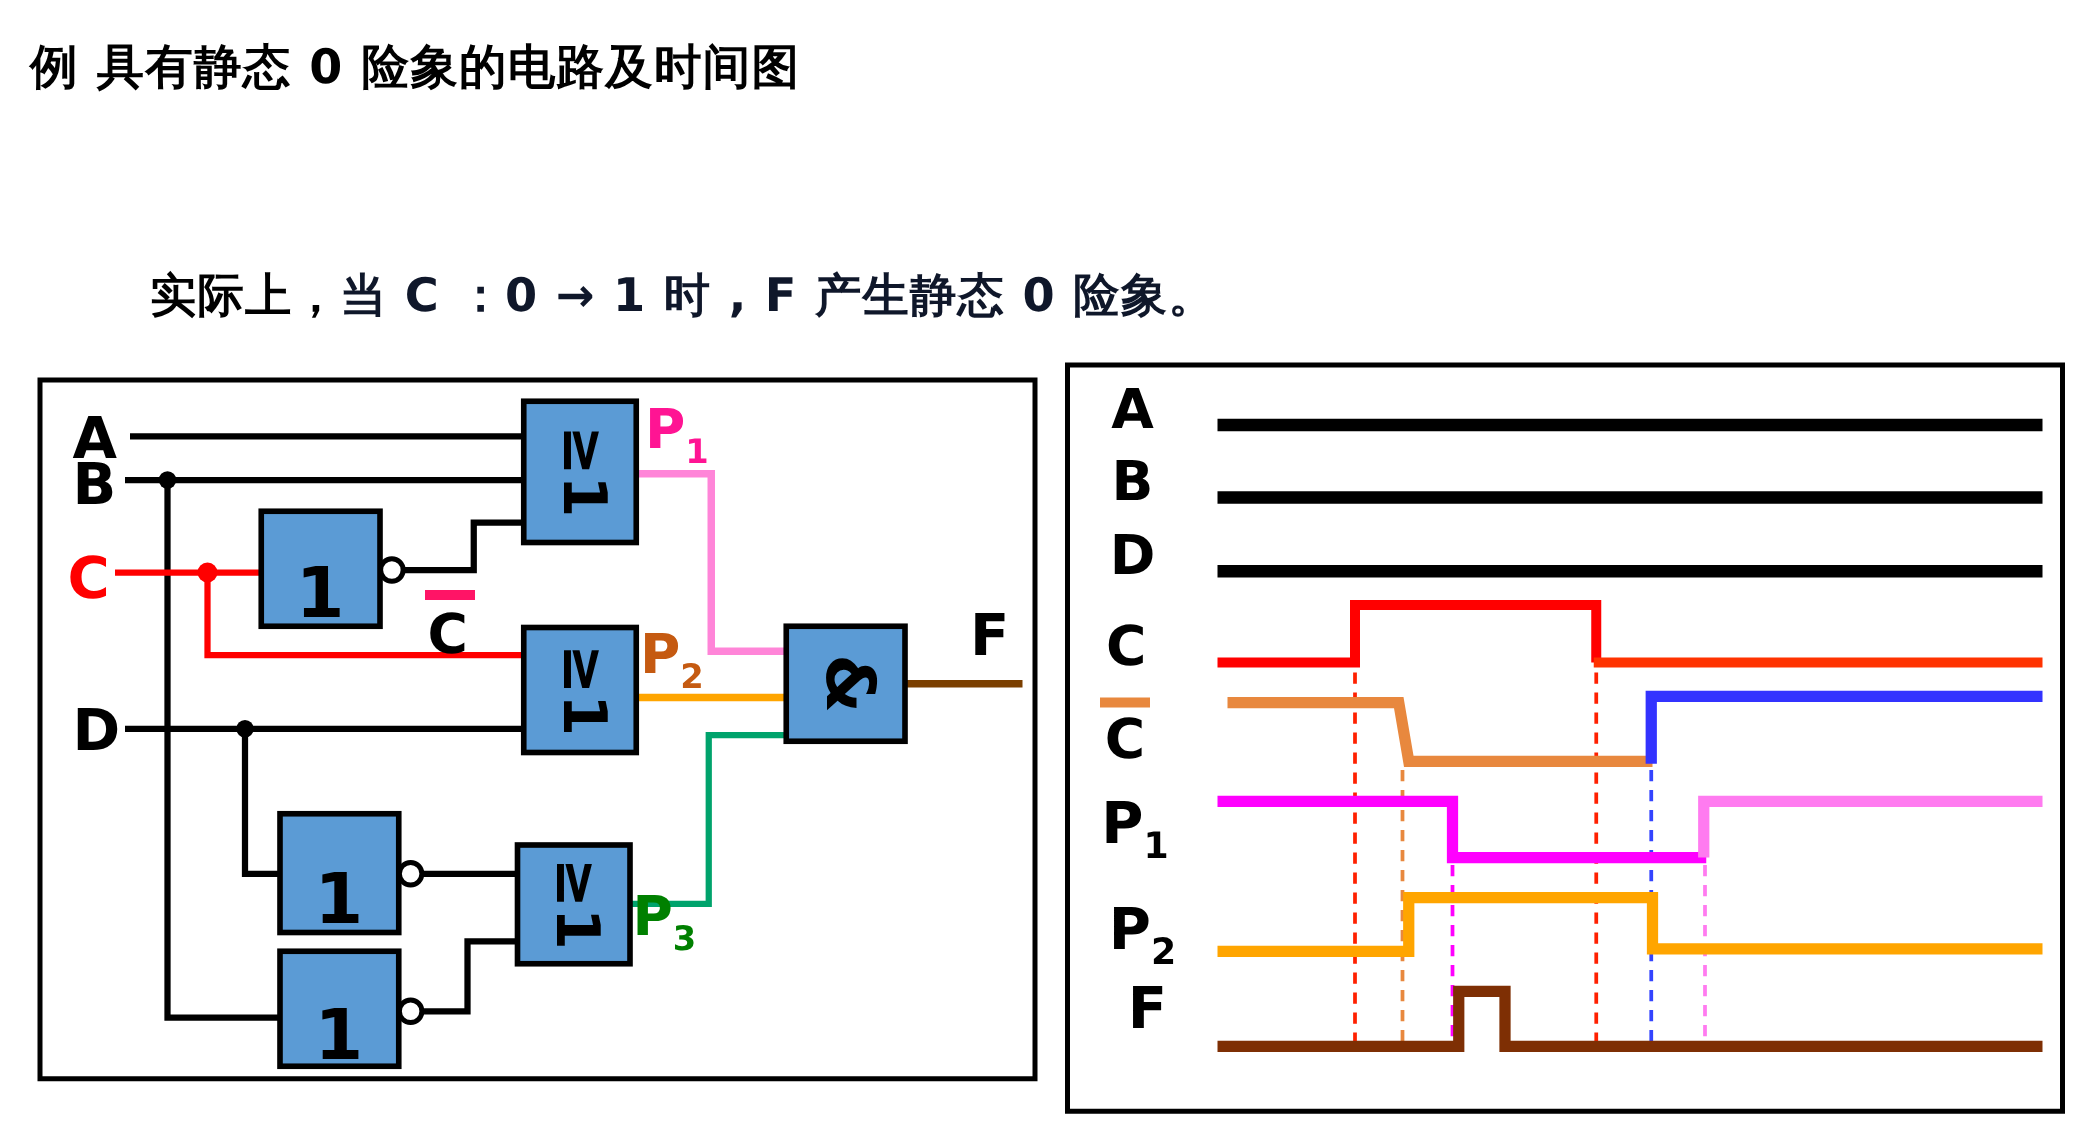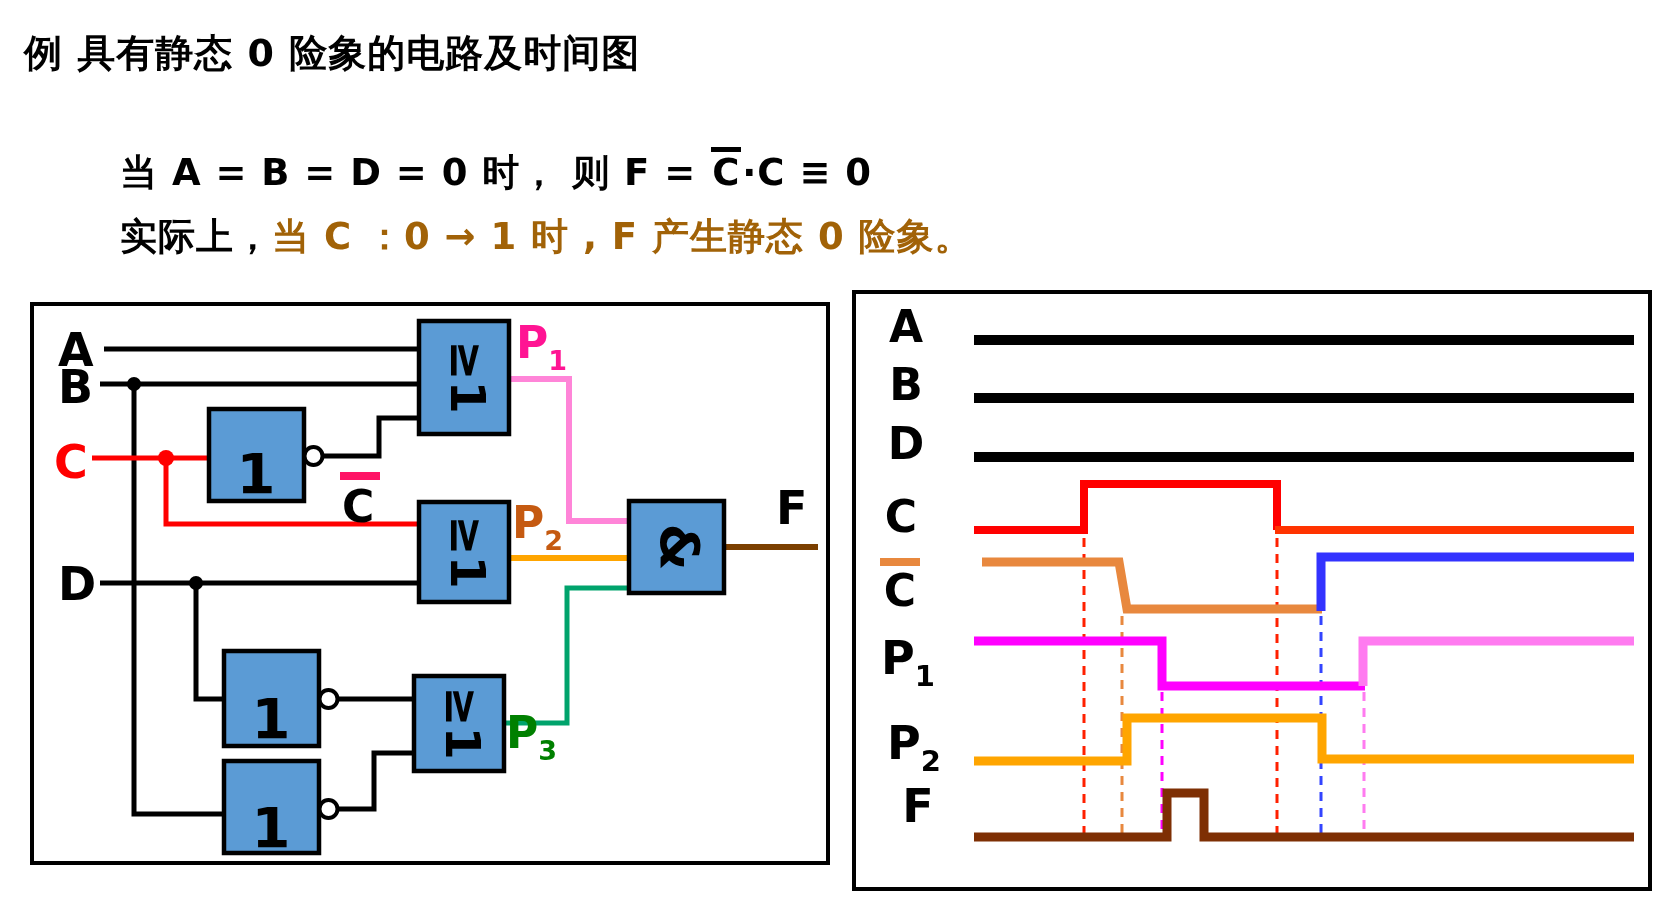--- a/index.html
+++ b/index.html
@@ -4,39 +4,38 @@
 <style>
   html,body{margin:0;padding:0;background:#fff;}
   body{width:1680px;height:914px;overflow:hidden;
        font-family:"DejaVu Sans","Liberation Sans",sans-serif;font-weight:bold;}
   .slide{position:relative;width:1680px;height:914px;background:#fff;}
   .hl{position:absolute;color:#000;white-space:nowrap;letter-spacing:1px;}
   .l1{left:24px;top:8px;font-size:38px;margin-top:20px;}
   .l2{left:120px;top:78px;font-size:37px;}
   .l3{left:120px;top:148px;font-size:37px;}
   .l4{left:120px;top:212px;font-size:37px;}
-  .red{color:#a16207;}
+  .red{color:#0f172a;}
   .ov{position:relative;display:inline-block;padding:0 2px;}
   .ov::after{content:"";position:absolute;left:1px;right:1px;top:-4px;height:0;
              border-top:5px solid #000;}
   .box{position:absolute;border:4px solid #000;background:#fff;box-sizing:border-box;}
   #circuit-box{left:30px;top:302px;width:800px;height:563px;}
   #timing-box{left:852px;top:290px;width:800px;height:601px;}
   svg{display:block;}
   svg text{font-family:"DejaVu Sans","Liberation Sans",sans-serif;font-weight:bold;}
 </style>
 </head>
 <body>
 
 <div class="slide">
 
   <div class="hl l1">例 具有静态 0 险象的电路及时间图</div>
 
 
-  <div class="hl l3"><span>当 A = B = D = 0 时， 则 F = </span><span class="ov">C</span><span>·C ≡ 0</span></div>
 
   <div class="hl l4"><span>实际上，</span><span class="red">当 C ：0 → 1 时 , F 产生静态 0 险象。</span></div>
 
   <div class="box" id="circuit-box">
     <svg id="circuit-svg" width="792" height="555" viewBox="0 0 792 555">
         <polyline points="70,43 385,43" fill="none" stroke="#000000" stroke-width="5"></polyline>
         <polyline points="66,78 385,78" fill="none" stroke="#000000" stroke-width="5"></polyline>
         <polyline points="100,78 100,508 190,508" fill="none" stroke="#000000" stroke-width="5"></polyline>
         <polyline points="66,277 385,277" fill="none" stroke="#000000" stroke-width="5"></polyline>
         <polyline points="162,277 162,393 190,393" fill="none" stroke="#000000" stroke-width="5"></polyline>

